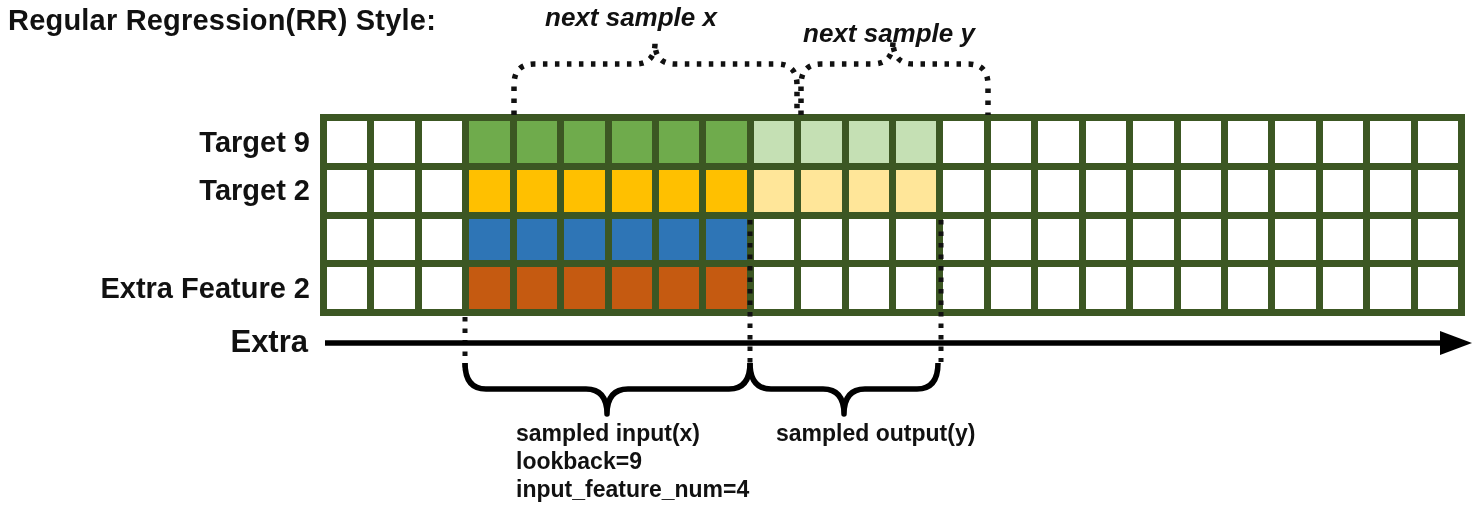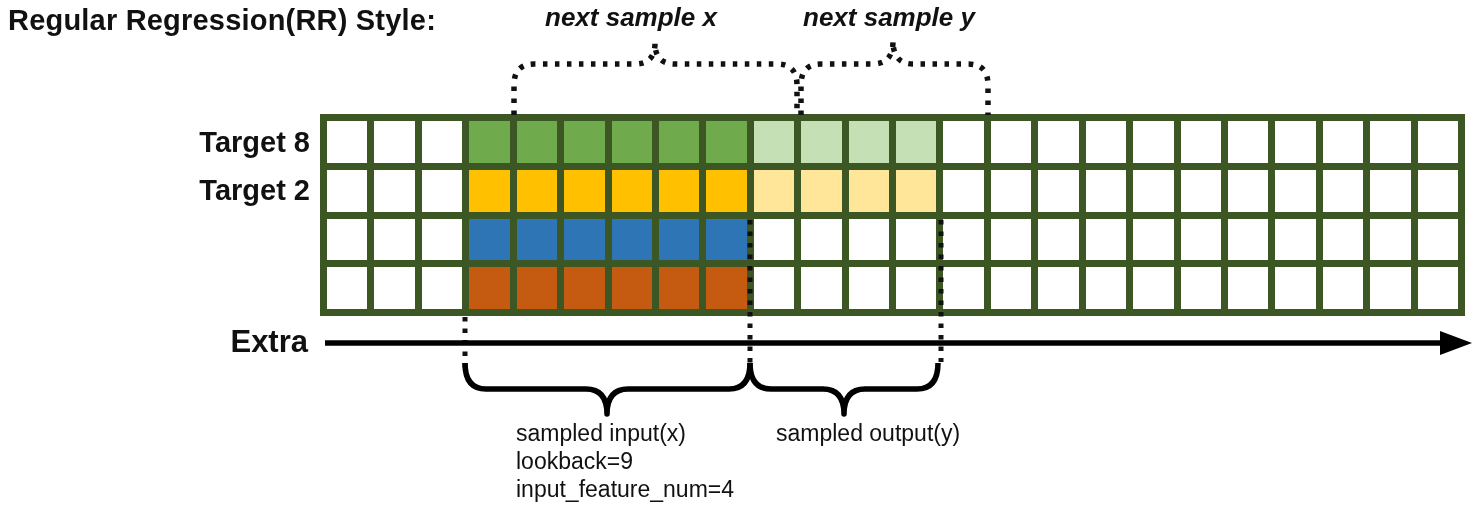--- a/index.html
+++ b/index.html
@@ -18,21 +18,21 @@
     font-size:29px; font-weight:700; color:#111;
     letter-spacing:0.2px;
   }
   .sample-label {
     position:absolute; top:2px;
     transform:translateX(-50%);
     font-size:26px; font-style:italic; font-weight:600; color:#111;
     white-space:nowrap;
   }
   .sample-label.x { left:631px; }
-  .sample-label.y { left:889px; }
+  .sample-label.y { left:889px;margin-top:16px; }
   .grid {
     position:absolute; left:320px; top:114px;
     width:1145px; height:202px;
     background:#3c5723;
     display:grid;
     grid-template-columns:repeat(24, 1fr);
     grid-template-rows:repeat(4, 1fr);
     gap:7px; padding:7px;
     box-sizing:border-box;
   }
@@ -53,38 +53,39 @@
     text-align:right;
     font-size:31px; font-weight:700; color:#111;
     white-space:nowrap;
   }
   .overlay {
     position:absolute; left:0; top:0;
     pointer-events:none;
   }
   .caption {
     position:absolute; top:419px;
-    font-size:23px; font-weight:400; color:#111;
+    font-size:23px; font-weight:700; color:#111;
     line-height:28px; white-space:nowrap;
   }
   .caption.input  { left:516px; }
   .caption.output { left:776px; }
 </style>
 </head>
 <body>
 
 <div class="canvas">
 
   <div class="title">Regular Regression(RR) Style:</div>
 
   <div class="sample-label x">next sample x</div>
   <div class="sample-label y">next sample y</div>
 
-  <div class="row-label r0">Target 8</div>
+  <div class="row-label r0">Target 9</div>
   <div class="row-label r1">Target 2</div>
+  <div class="row-label r3">Extra Feature 2</div>
 
   <div class="grid" style="background: rgb(60, 87, 35);">
       <div class="cell" style="background: rgb(255, 255, 255);"></div>
       <div class="cell" style="background: rgb(255, 255, 255);"></div>
       <div class="cell" style="background: rgb(255, 255, 255);"></div>
       <div class="cell" style="background: rgb(111, 171, 76);"></div>
       <div class="cell" style="background: rgb(111, 171, 76);"></div>
       <div class="cell" style="background: rgb(111, 171, 76);"></div>
       <div class="cell" style="background: rgb(111, 171, 76);"></div>
       <div class="cell" style="background: rgb(111, 171, 76);"></div>

